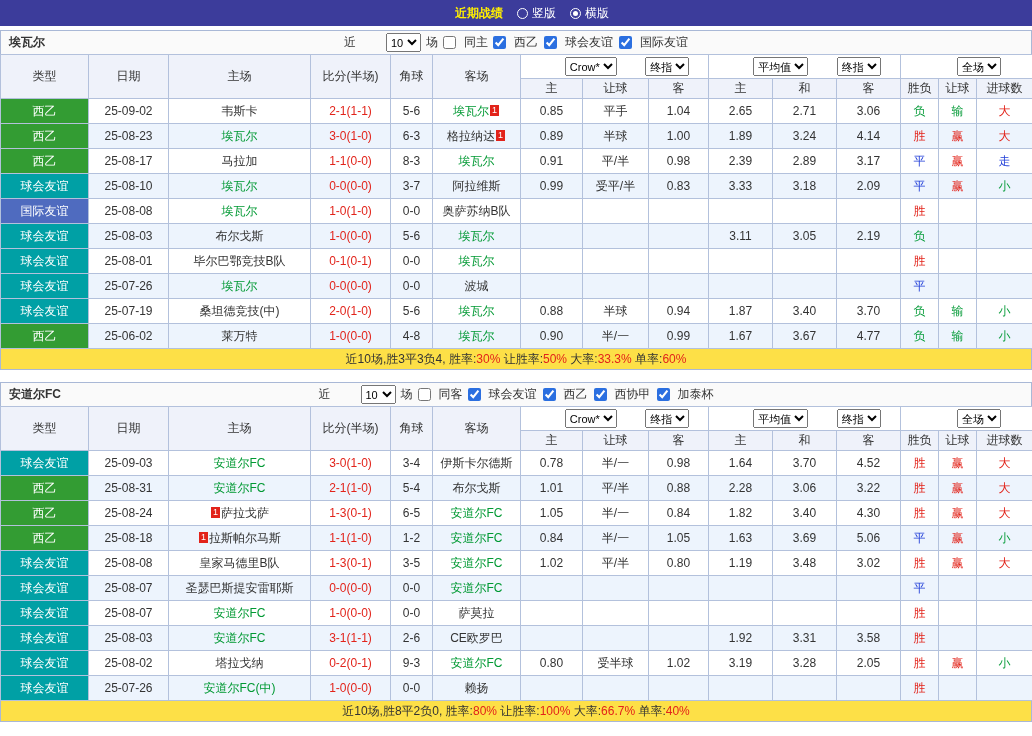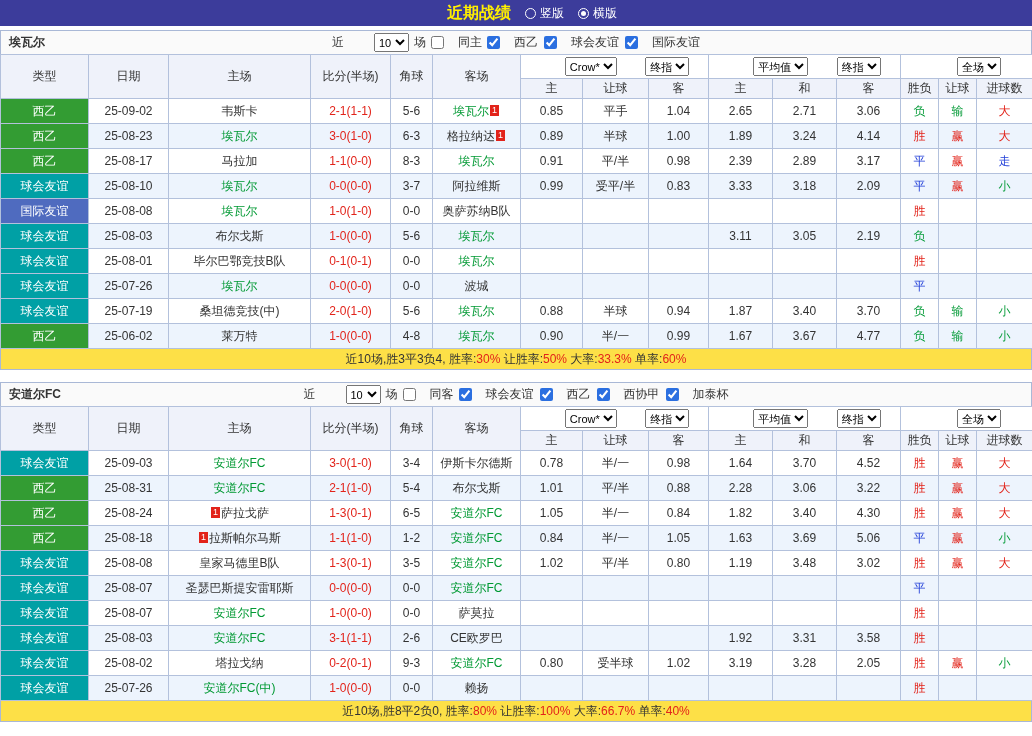--- a/index.html
+++ b/index.html
@@ -6,32 +6,32 @@
   :root{
     --red:#e2231a; --green:#009933; --blue:#2441d9;
     --border:#b3c1dc; --outer:#a9b8d6;
     --topbar:#3c3c9b; --title:#ffef00;
     --head-bg:#eff2fa; --stripe:#edf4fd; --bar-bg:#fafafa;
   }
   body { background:#fff; font-family:"Liberation Sans","DejaVu Sans",sans-serif; font-size:12px; color:#333; }
   .page { width:1032px; margin:0 auto; }
 
   .topbar { height:26px; background:var(--topbar); color:#fff; display:flex; align-items:center; justify-content:center; gap:14px; }
-  .topbar .title { color:var(--title); font-weight:bold; font-size:16px;margin-left:32px; }
+  .topbar .title { color:var(--title); font-weight:bold; font-size:12px;margin-left:32px; }
   .radio-opt { display:inline-flex; align-items:center; gap:4px; cursor:pointer; font-size:12px; }
   .radio { width:11px; height:11px; border:1px solid #fff; border-radius:50%; display:inline-block; position:relative; }
   .radio.sel::after { content:""; position:absolute; left:2px; top:2px; width:5px; height:5px; border-radius:50%; background:#fff; }
 
   .section { margin-top:4px; }
   .section.gap { margin-top:12px; }
   .section-bar { position:relative; height:24px; border:1px solid var(--outer); border-bottom:0; background:var(--bar-bg); display:flex; align-items:center; }
   .team-name { position:absolute; left:8px; font-weight:bold; }
   .filters { margin:0 auto; display:flex; align-items:center; gap:5px; }
   select { height:19px; font-size:11px;margin-left:25px; }
-  .chk { display:inline-flex; align-items:center; gap:14px; cursor:pointer; }
+  .chk { display:inline-flex; align-items:center; gap:8px; cursor:pointer; }
   input[type=checkbox] { width:13px; height:13px; accent-color:#2b6fe0; margin:0; }
   .league-box { display:inline-flex; align-items:center; gap:6px; }
 
   table { width:100%; border-collapse:collapse; table-layout:fixed; }
   th, td { border:1px solid var(--border); text-align:center; white-space:nowrap; overflow:hidden; font-weight:normal; padding:0 1px; }
   thead th { background:var(--head-bg); height:20px; }
   thead th.sel-cell { background:#fff; height:24px; }
   tbody td { height:25px; background:#fff; }
   tbody tr:nth-child(even) td { background:var(--stripe); }
   td.c-type { color:#fff; }

